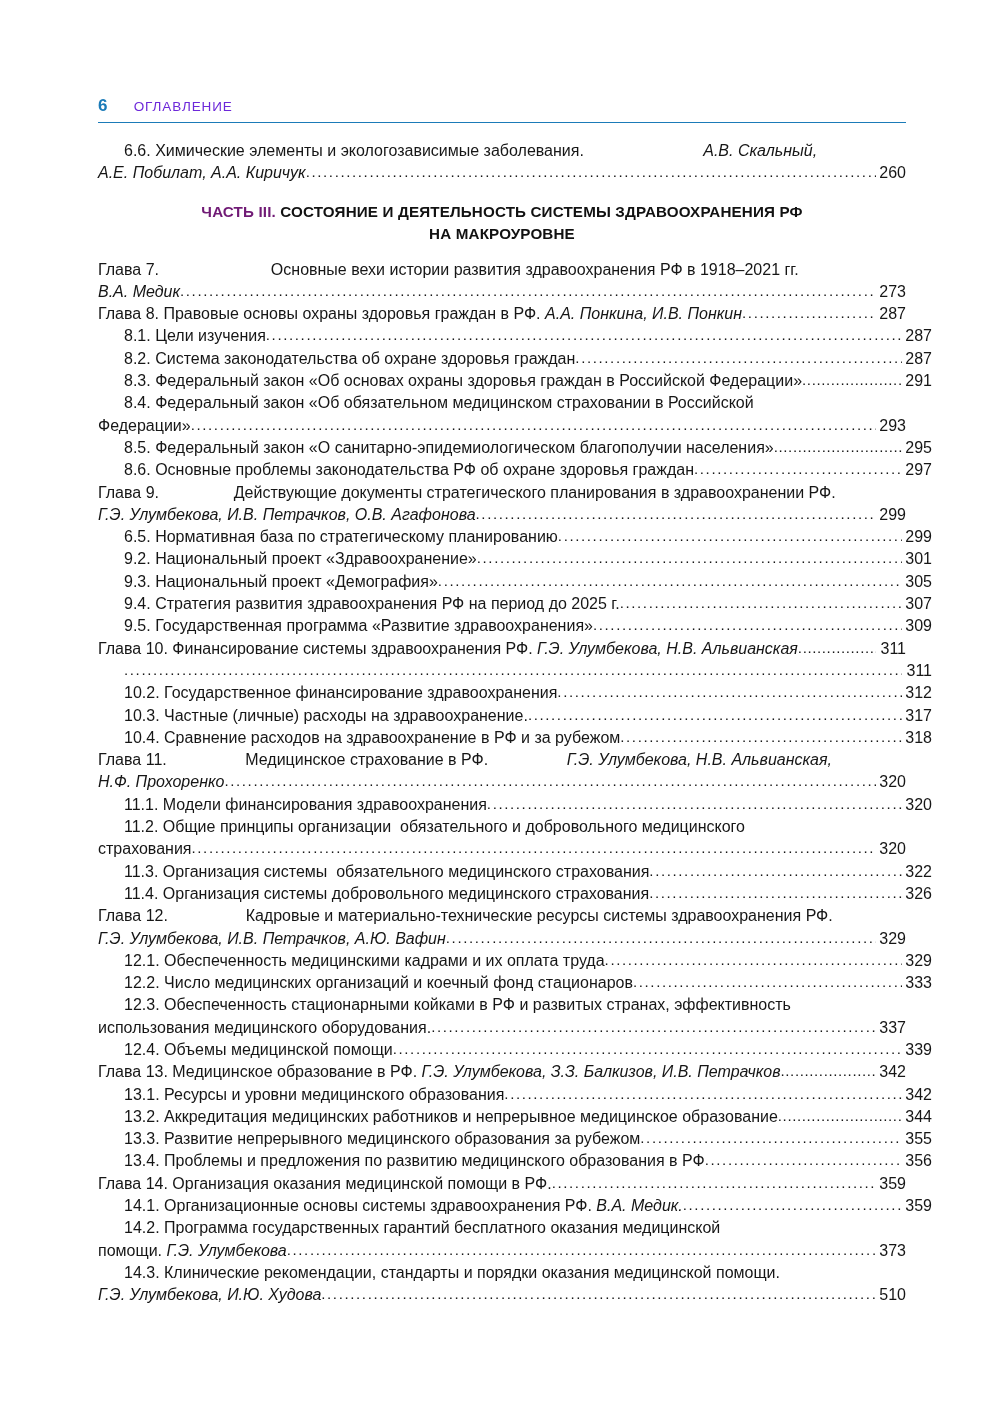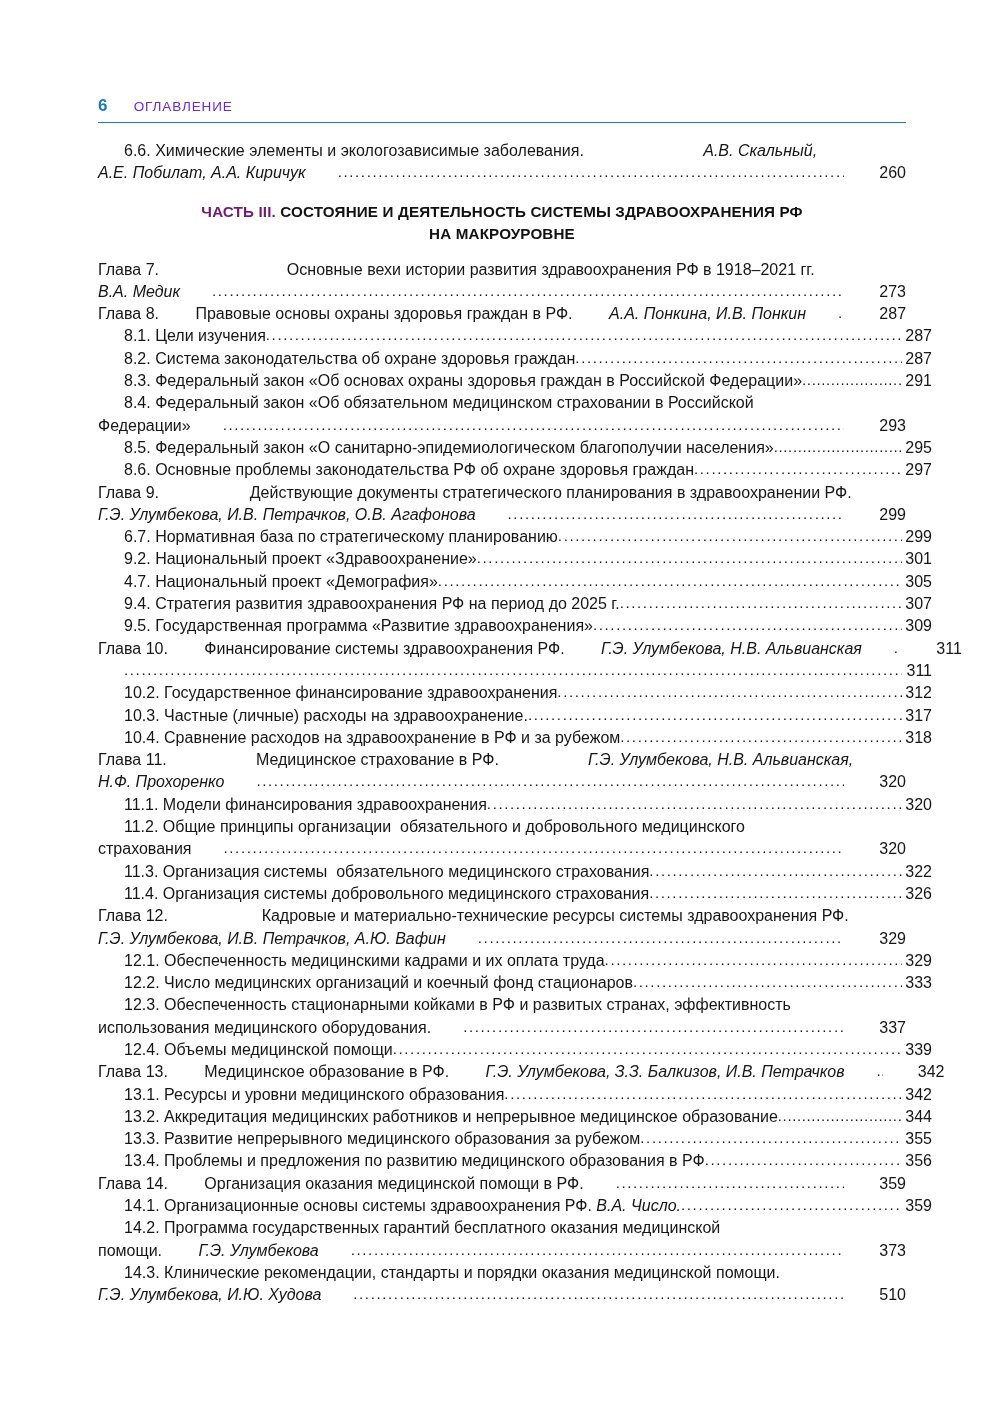--- a/index.html
+++ b/index.html
@@ -65,21 +65,21 @@
     margin: 0;
   }
 
   
   .ln {
     display: flex;
     align-items: baseline;
     width: 100%;
     white-space: pre;
   }
-  .ln.indent-1 { padding-left: 0px; gap: 32px; }
+  .ln.indent-1 { padding-left: 0px; }
   .ln.indent-2 { padding-left: 26px; }
 
   .txt {
     flex: 0 0 auto;
     white-space: pre-wrap;
   }
   .txt.ital { font-style: italic; }
   .txt.bold { font-weight: normal; }
 
   
@@ -225,37 +225,37 @@
       </div>
       <div class="ln indent-1">
         <span class="txt ital">Г.Э. Улумбекова, И.В. Петрачков, О.В. Агафонова</span>
         <span class="leader"></span>
         <span class="pg">299</span>
       </div>
     </div>
 
     <div class="entry">
       <div class="ln indent-2">
-        <span class="txt">6.7. Нормативная база по стратегическому планированию</span>
+        <span class="txt">6.5. Нормативная база по стратегическому планированию</span>
         <span class="leader"></span>
         <span class="pg">299</span>
       </div>
     </div>
 
     <div class="entry">
       <div class="ln indent-2">
         <span class="txt">9.2. Национальный проект «Здравоохранение»</span>
         <span class="leader"></span>
         <span class="pg">301</span>
       </div>
     </div>
 
     <div class="entry">
       <div class="ln indent-2">
-        <span class="txt">4.7. Национальный проект «Демография»</span>
+        <span class="txt">9.3. Национальный проект «Демография»</span>
         <span class="leader"></span>
         <span class="pg">305</span>
       </div>
     </div>
 
     <div class="entry">
       <div class="ln indent-2">
         <span class="txt">9.4. Стратегия развития здравоохранения РФ на период до 2025 г.</span>
         <span class="leader"></span>
         <span class="pg">307</span>
@@ -444,21 +444,21 @@
     <div class="entry">
       <div class="ln indent-1">
         <span class="txt bold">Глава 14.</span><span class="txt"> Организация оказания медицинской помощи в РФ.</span>
         <span class="leader"></span>
         <span class="pg">359</span>
       </div>
     </div>
 
     <div class="entry">
       <div class="ln indent-2">
-        <span class="txt">14.1. Организационные основы системы здравоохранения РФ. </span><span class="txt ital">В.А. Число.</span>
+        <span class="txt">14.1. Организационные основы системы здравоохранения РФ. </span><span class="txt ital">В.А. Медик.</span>
         <span class="leader"></span>
         <span class="pg">359</span>
       </div>
     </div>
 
     <div class="entry">
       <div class="ln indent-2 wrap">
         <span class="txt">14.2. Программа государственных гарантий бесплатного оказания медицинской</span>
       </div>
       <div class="ln indent-1">

